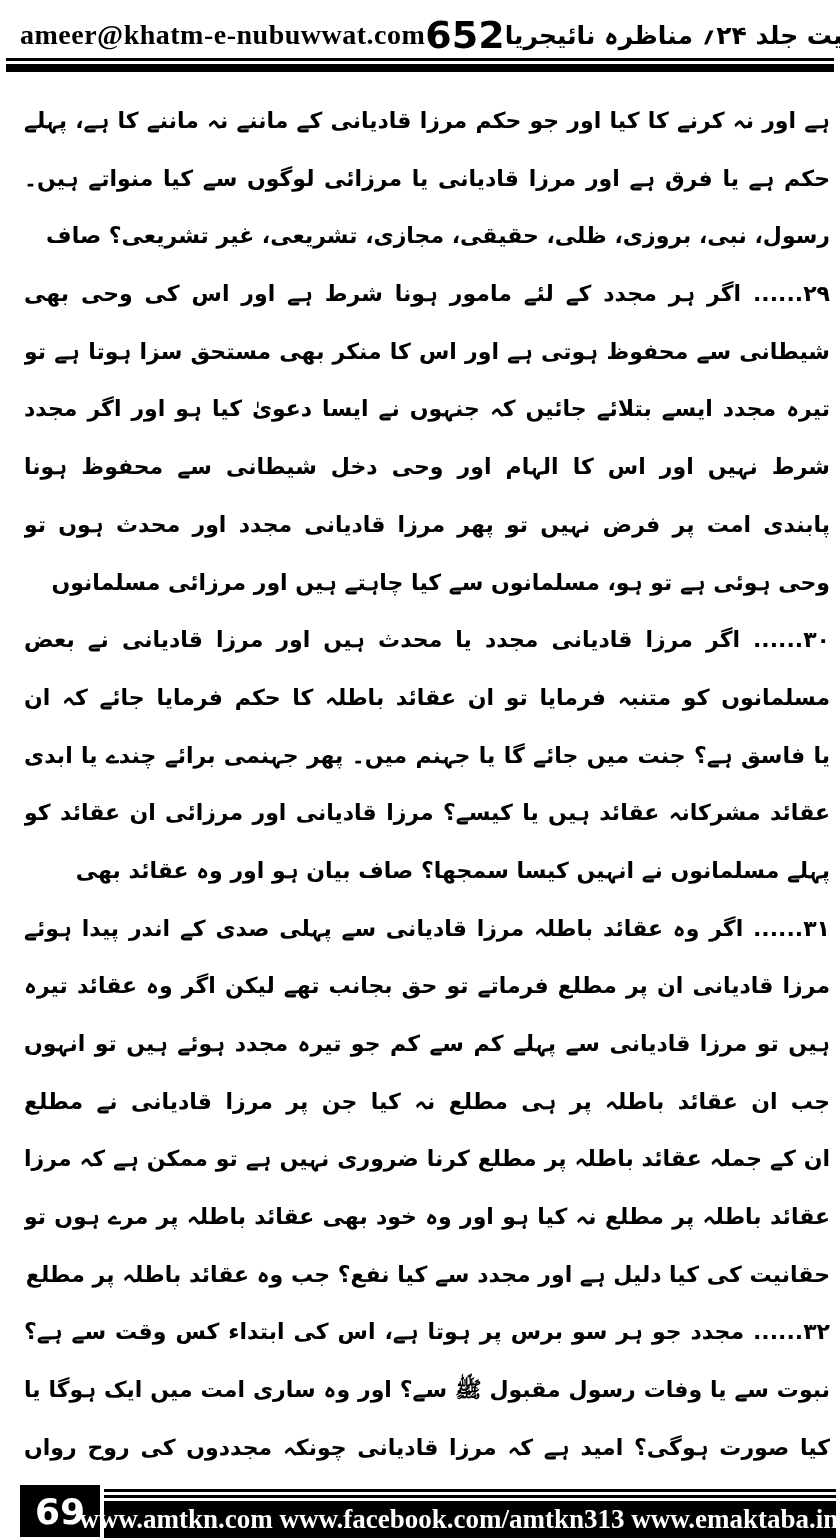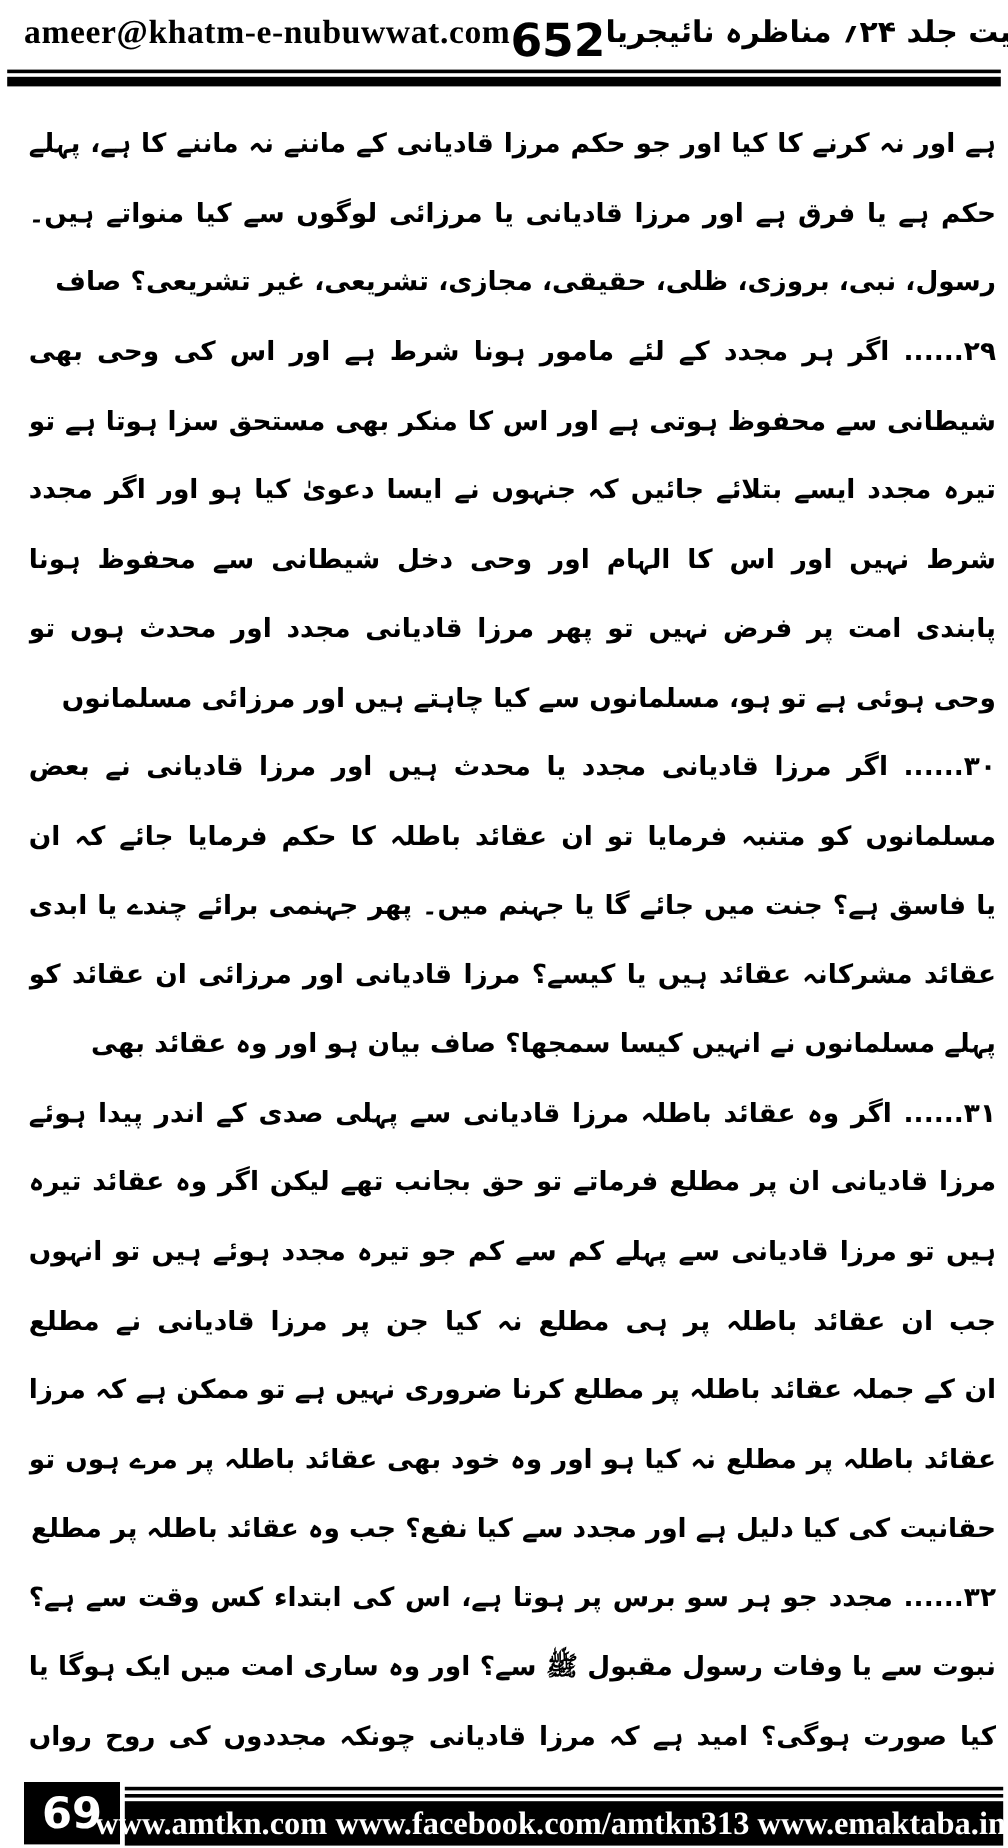--- a/index.html
+++ b/index.html
@@ -12,21 +12,21 @@
     overflow: hidden;
     font-family: "DejaVu Sans", sans-serif;
   }
 
   
   .header {
     position: absolute;
     top: 12px; left: 20px; right: 14px;
     height: 46px;
     display: flex;
-    align-items: flex-start;
+    align-items: center;
     justify-content: space-between;
   }
   .email {
     font-family: "Liberation Serif", serif;
     font-weight: bold;
     font-size: 28px;
     letter-spacing: 0.5px;
     direction: ltr;
     white-space: nowrap;
   }

